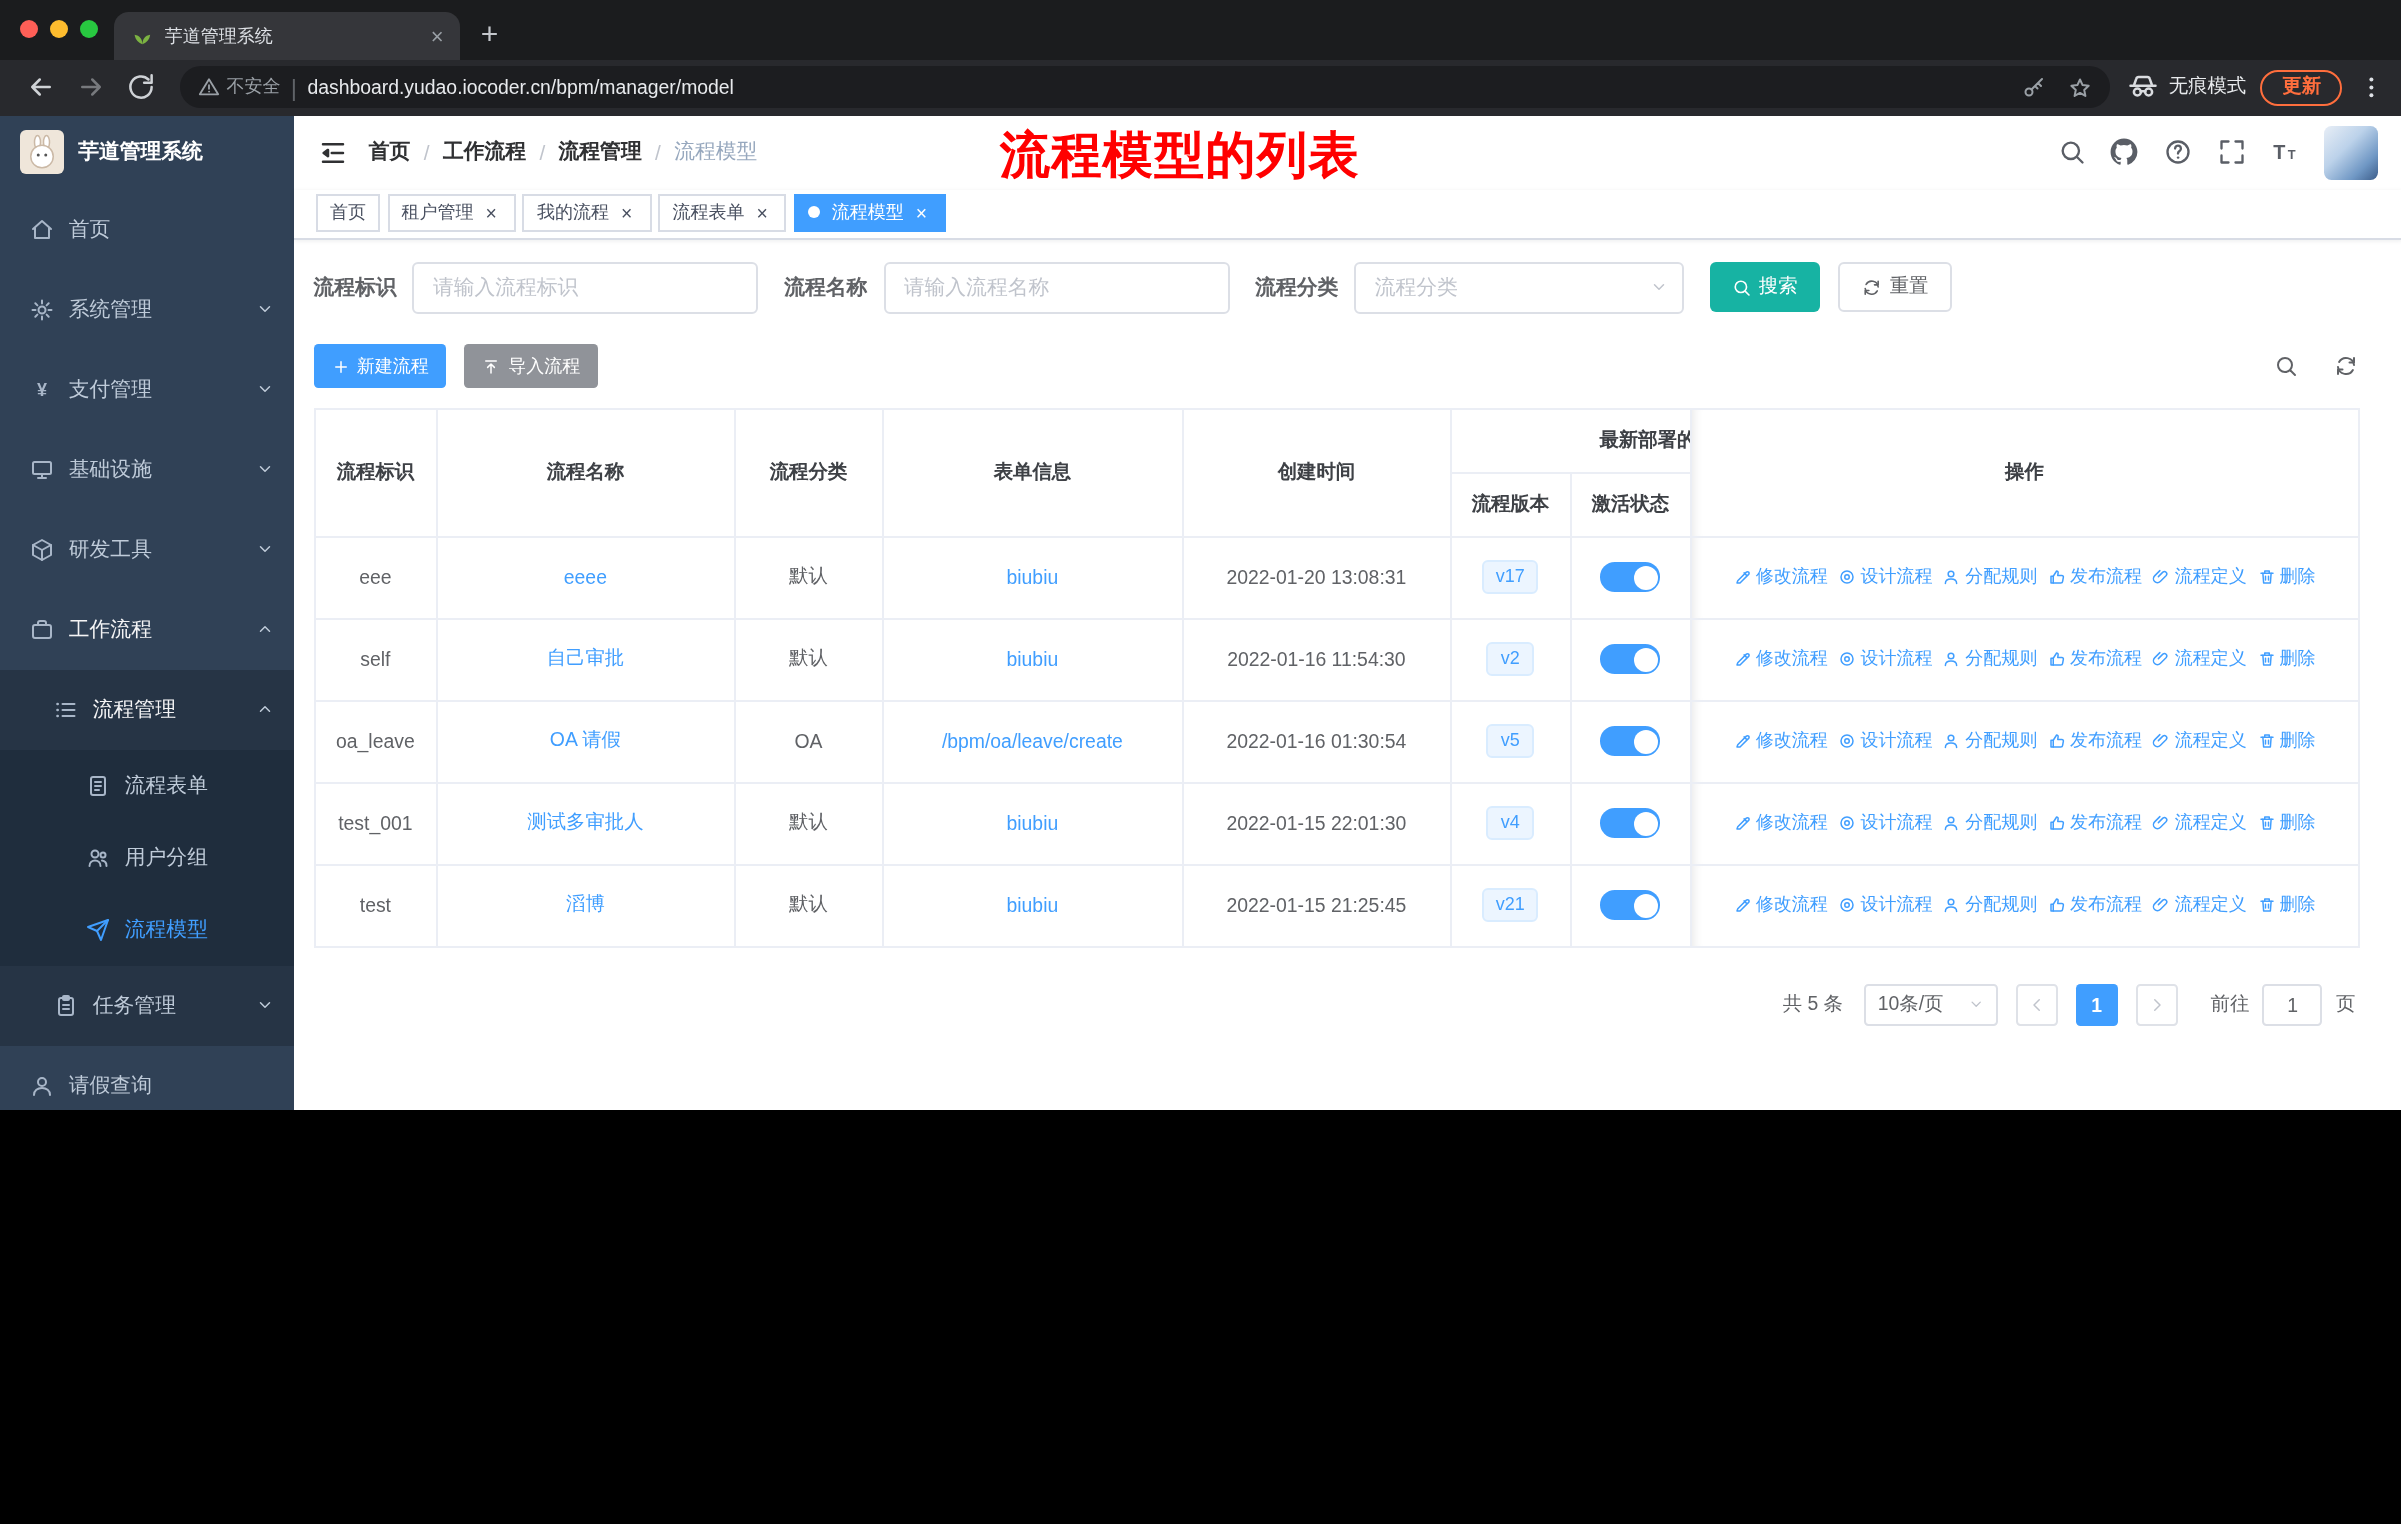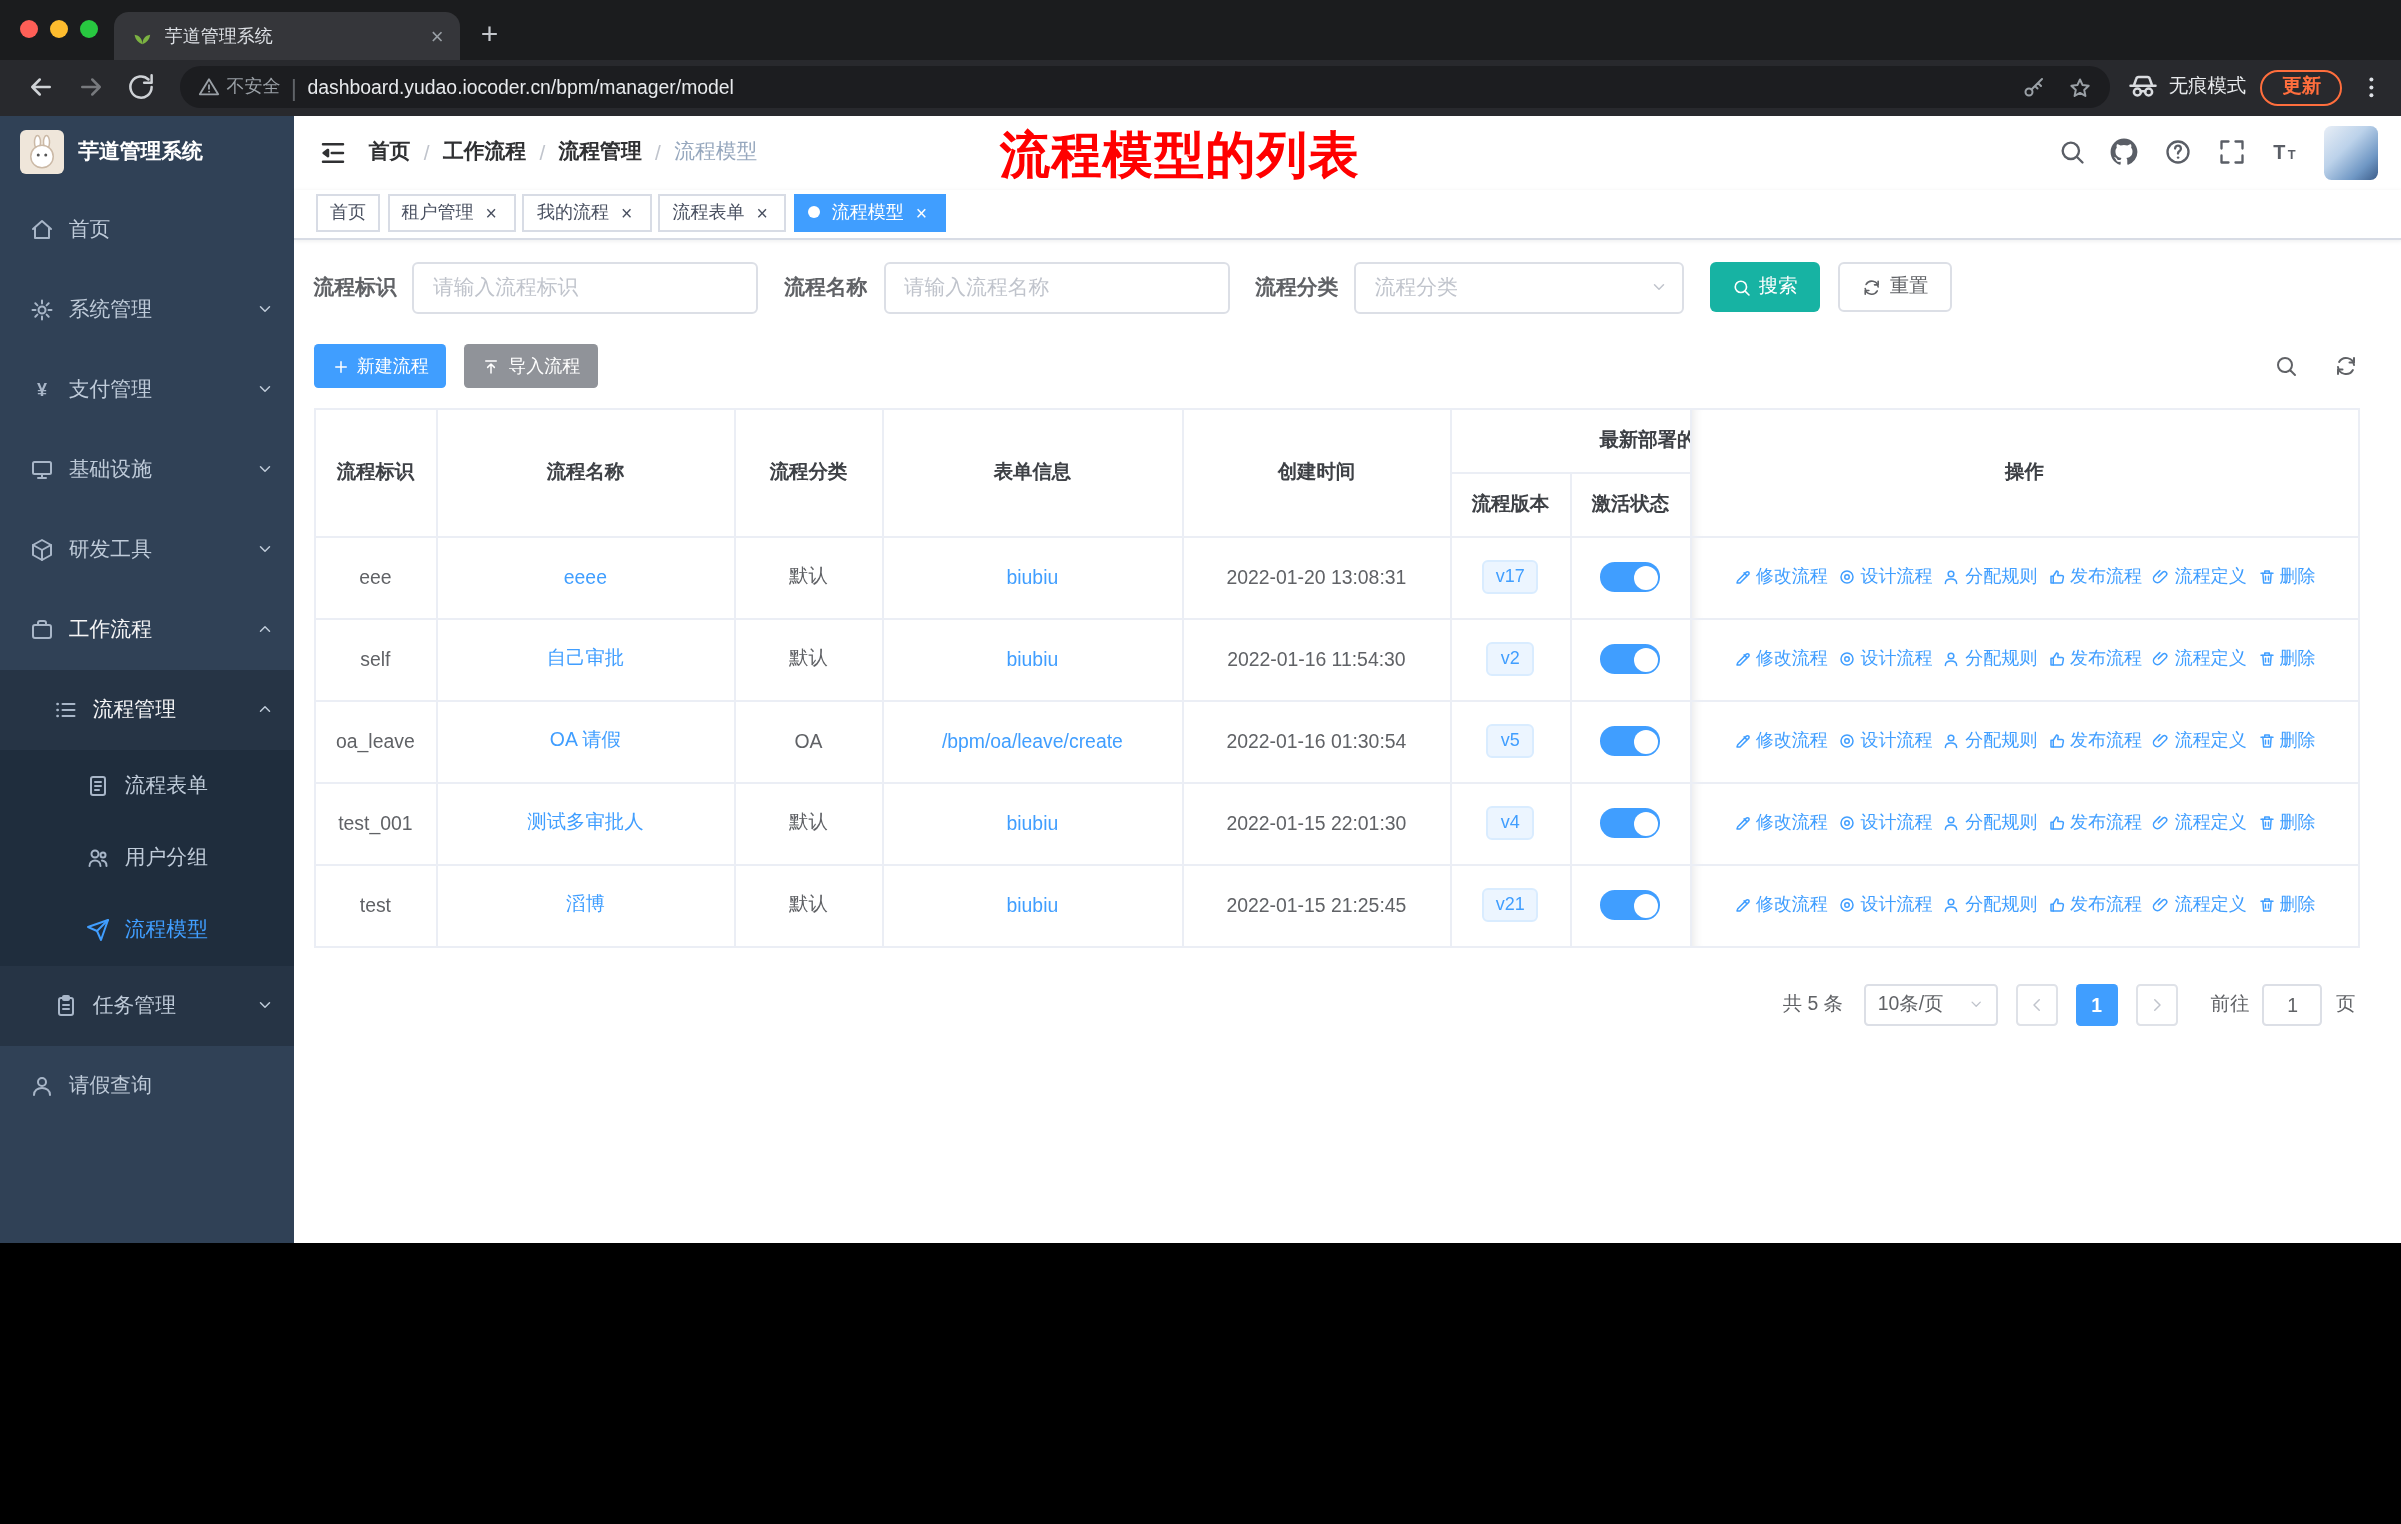--- a/index.html
+++ b/index.html
@@ -1,16 +1,16 @@
 <!DOCTYPE html>
 <html style="font-size:12px"><head>
 <meta charset="utf-8">
 <style>
   html,body{margin:0;padding:0;background:#000;}
-  #stage{width:2401px;height:1243px;overflow:hidden;position:relative;}
+  #stage{width:2401px;height:1110px;overflow:hidden;position:relative;}
   #viewport{width:1201px;height:762px;transform:scale(2);transform-origin:0 0;
     font-family:"Liberation Sans","DejaVu Sans",sans-serif;background:#fff;position:relative;}
   *{box-sizing:border-box;}
   svg{display:block;}
   a{text-decoration:none;cursor:pointer;}
 
   
   .chrome{background:#1b1c1e;}
   .tabstrip{height:30px;display:flex;align-items:flex-end;position:relative;}
   .traffic{position:absolute;left:10.4px;top:10.4px;display:flex;gap:6px;}

